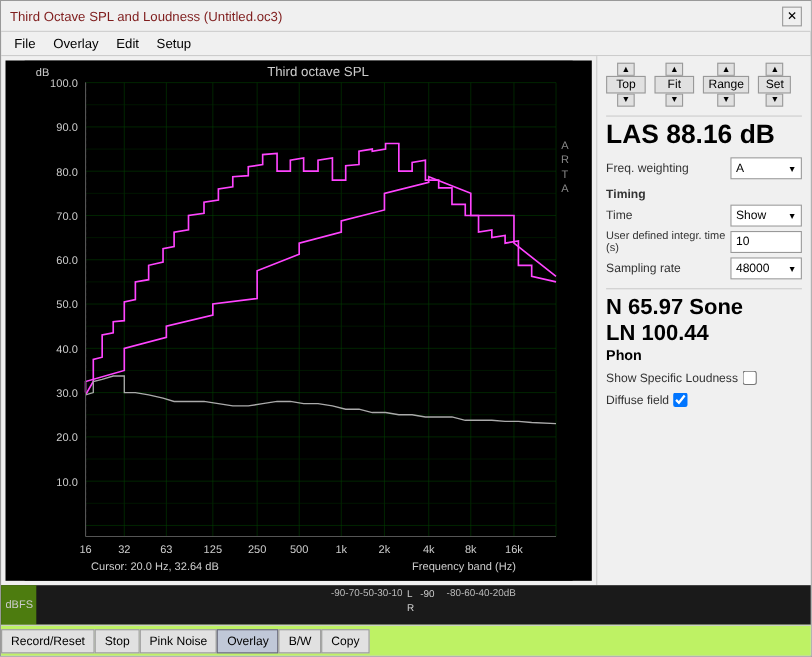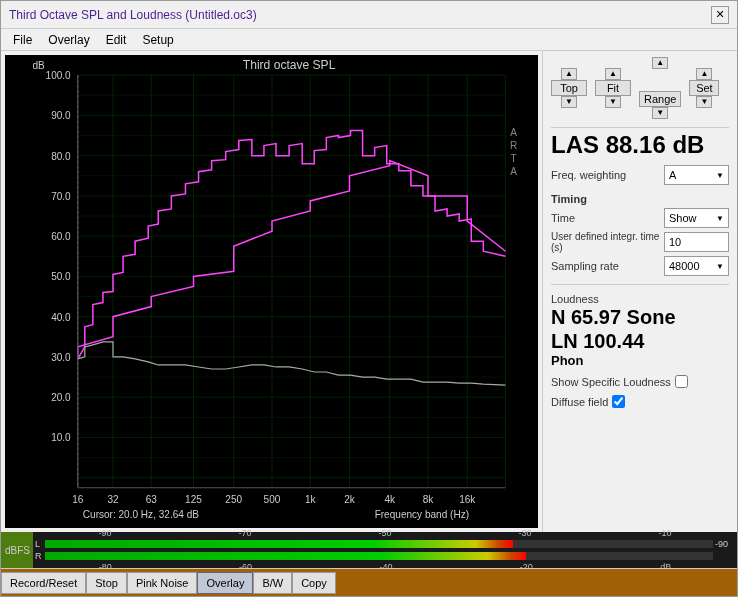--- a/index.html
+++ b/index.html
@@ -1,21 +1,21 @@
 <!DOCTYPE html>
 <html><head>
   <meta charset="utf-8">
   <style>
     * { box-sizing: border-box; margin: 0; padding: 0; }
     body { font-family: 'Segoe UI', Tahoma, Arial, sans-serif; font-size: 12px; background: #f0f0f0; width: 738px; height: 597px; overflow: hidden; }
     
     .window { width: 738px; height: 597px; background: #f0f0f0; border: 1px solid #999; display: flex; flex-direction: column; }
     
     .title-bar { background: #f0f0f0; padding: 4px 8px; display: flex; justify-content: space-between; align-items: center; border-bottom: 1px solid #ccc; height: 28px; }
-    .title-bar-title { font-size: 12px; color: #4c1d95; }
+    .title-bar-title { font-size: 12px; color: #7f1d1d; }
     .close-btn { width: 18px; height: 18px; background: #f0f0f0; border: 1px solid #999; display: flex; align-items: center; justify-content: center; cursor: pointer; font-size: 11px; }
     
     .menu-bar { display: flex; gap: 0; padding: 2px 4px; border-bottom: 1px solid #ccc; height: 22px; align-items: center; }
     .menu-item { padding: 2px 8px; cursor: pointer; font-size: 12px; }
     
     .main-content { display: flex; flex: 1; overflow: hidden; }
     
     .chart-area { flex: 1; background: #000; position: relative; border: none; margin: 4px; }
     
     .right-panel { width: 195px; padding: 6px 8px; background: #f0f0f0; display: flex; flex-direction: column; gap: 4px; border-left: 1px solid #ccc; overflow: hidden; }
@@ -36,32 +36,32 @@
     .timing-label { font-size: 11px; font-weight: bold; color: #333; margin-bottom: 3px; }
     
     .input-field { width: 65px; height: 20px; border: 1px solid #999; background: white; font-size: 11px; padding: 0 4px; }
     .loudness-value { font-size: 20px; font-weight: bold; color: #000; line-height: 1.2; }
     .phon-label { font-size: 13px; font-weight: bold; color: #000; }
     
     .checkbox-row { display: flex; align-items: center; gap: 4px; margin-top: 3px; }
     .checkbox-row input { margin: 0; }
     .checkbox-label { font-size: 11px; color: #333; }
     
-    .bottom-buttons { display: flex; align-items: center; height: 28px; background: #a16207; border-top: 1px solid #ccc; }
+    .bottom-buttons { display: flex; align-items: center; height: 28px; background: #bef264; border-top: 1px solid #ccc; }
     .bottom-btn { height: 22px; border: 1px solid #999; background: #e1e1e1; padding: 0 8px; font-size: 11px; cursor: pointer; white-space: nowrap; display: flex; align-items: center; justify-content: center; }
     .bottom-btn.active { background: #c0c8d8; border-color: #667; }
     
     
     .chart-svg { position: absolute; top: 0; left: 0; width: 100%; height: 100%; }
     
     .bottom-area { display: flex; flex-direction: column; }
     
     .meter-row { background: #1a1a1a; display: flex; align-items: stretch; height: 36px; flex-shrink: 0; }
     .dbfs-tag { color: #ccc; font-size: 10px; padding: 2px 4px; display: flex; align-items: center; width: 32px; background: #4d7c0f; }
-    .meter-content { flex: 1; display: flex; flex-direction: column; justify-content: center; padding: 2px 0; }
+    .meter-content { flex: 1; display: flex; flex-direction: row; justify-content: center; padding: 2px 0; }
     .meter-scale { display: flex; justify-content: space-around; color: #bbb; font-size: 9px; padding: 0 2px; }
     .meter-bars { display: flex; flex-direction: column; gap: 2px; padding: 1px 2px; }
     .meter-bar-row { display: flex; align-items: center; gap: 2px; }
     .meter-ch-label { color: #ccc; font-size: 9px; width: 8px; }
     .meter-bar-bg { flex: 1; height: 8px; background: #333; position: relative; overflow: hidden; }
     .meter-bar-green { height: 100%; background: linear-gradient(to right, #00aa00, #00cc00 70%, #88cc00 85%, #cccc00 92%, #cc4400 97%, #ff0000 100%); }
     .meter-db-end { color: #ccc; font-size: 9px; width: 20px; }
   </style>
 </head>
 <body>
@@ -314,21 +314,21 @@
           <span style="font-size:11px; padding:1px 4px; border:1px solid #999; background:#e1e1e1; min-width:36px; text-align:center; cursor:pointer;">Top</span>
           <button class="spin-btn">▼</button>
         </div>
         <div style="display:flex; flex-direction:column; align-items:center;">
           <button class="spin-btn">▲</button>
           <span style="font-size:11px; padding:1px 4px; border:1px solid #999; background:#e1e1e1; min-width:36px; text-align:center; cursor:pointer;">Fit</span>
           <button class="spin-btn">▼</button>
         </div>
         <div style="display:flex; flex-direction:column; align-items:center;">
           <button class="spin-btn">▲</button>
-          <span style="font-size:11px; padding:1px 4px; border:1px solid #999; background:#e1e1e1; min-width:36px; text-align:center; cursor:pointer;margin-top:22px;">Range</span>
+          <span style="font-size:11px; padding:1px 4px; border:1px solid #999; background:#e1e1e1; min-width:36px; text-align:center; cursor:pointer;">Range</span>
           <button class="spin-btn">▼</button>
         </div>
         <div style="display:flex; flex-direction:column; align-items:center;">
           <button class="spin-btn">▲</button>
           <span style="font-size:11px; padding:1px 4px; border:1px solid #999; background:#e1e1e1; min-width:30px; text-align:center; cursor:pointer;">Set</span>
           <button class="spin-btn">▼</button>
         </div>
       </div>
 
       <div style="border-top:1px solid #ccc; padding-top:4px;">
@@ -359,21 +359,20 @@
         <div class="field-row" style="margin-top:3px;">
           <span class="field-label">Sampling rate</span>
           <div class="dropdown">
             <span>48000</span>
             <span class="dropdown-arrow">▼</span>
           </div>
         </div>
       </div>
 
       <div style="border-top:1px solid #ccc; padding-top:4px; margin-top:4px;">
-        <div class="section-label">Loudness</div>
         <div class="loudness-value">N 65.97 Sone</div>
         <div class="loudness-value">LN 100.44</div>
         <div class="phon-label">Phon</div>
       </div>
 
       <div class="checkbox-row">
         <span class="checkbox-label">Show Specific Loudness</span>
         <input type="checkbox" style="">
       </div>
       <div class="checkbox-row">

